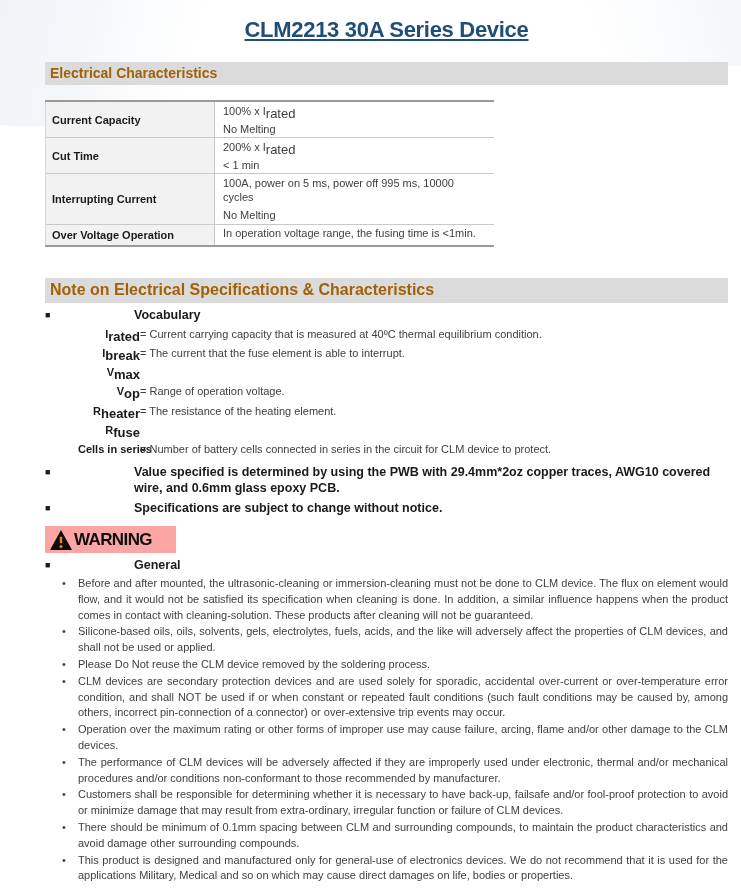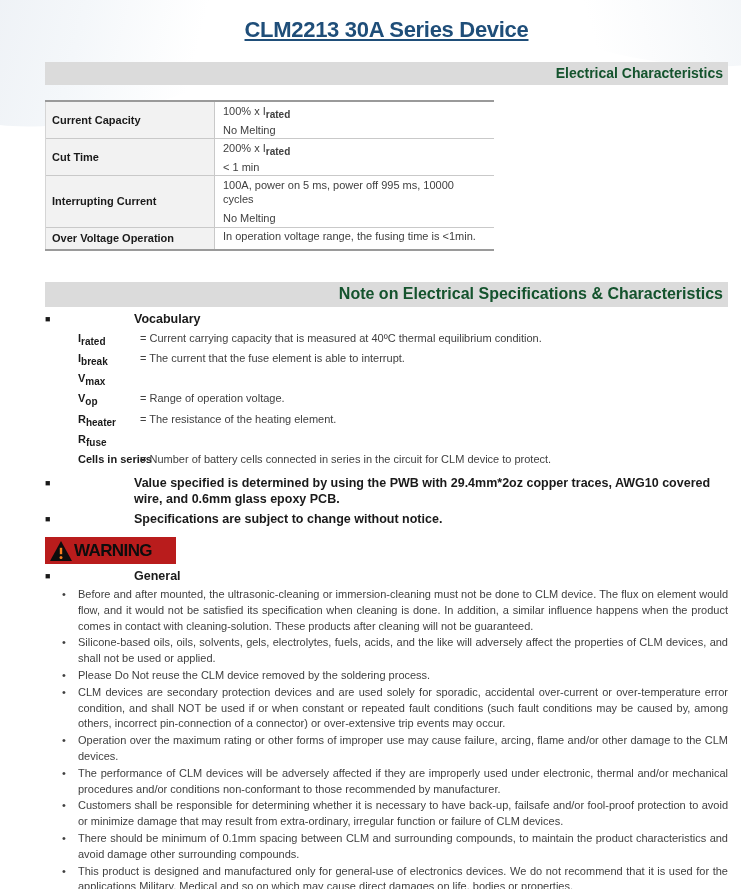--- a/index.html
+++ b/index.html
@@ -33,24 +33,23 @@
     text-align:center;
     font-size:22px;
     font-weight:bold;
     color:#1F4E79;
     text-decoration:underline;
     letter-spacing:-0.3px;
   }
 
   .section-bar{
     background:#DBDBDB;
-    color:#14532d;
+    color:#a16207;
     font-weight:bold;
     padding:3px 5px 4px 5px;
-    text-align:right;
   }
   .bar-electrical{margin-top:19px;font-size:14px;}
   .bar-note{margin-top:31px;font-size:16px;}
 
   
   table.spec{
     margin-top:15px;
     width:449px;
     border-collapse:collapse;
     font-size:11px;
@@ -66,40 +65,40 @@
     color:#1A1A1A;
     padding:3px 6px;
     border-right:1px solid #C9C9C9;
     border-left:1px solid #D5D5D5;
     vertical-align:middle;
     margin-top:40px;
   }
   td.val{padding:1px 8px;color:#404040;vertical-align:middle;}
   td.val .cline{line-height:14px;padding:0.5px 0;}
   td.val .cline:empty{display:none;}
-  sub{font-size:10px;font-weight:bold;}
+  sub{font-size:13px;}
 
   
   .sq-item{display:flex;margin:4px 0 2px 0;font-size:12.5px;font-weight:bold;color:#1A1A1A;line-height:16px;gap:36px;}
   .sq-item .sq{width:11px;flex-shrink:0;}
   .sq-item .sq::before{content:"■";font-size:9px;position:relative;top:-1px;}
   .sq-item .sq-gap{width:6px;flex-shrink:0;}
   .sq-item .sq-text{flex:1;}
 
   
   .vocab{margin:2px 0 4px 33px;font-size:11px;}
   .vocab-row{display:flex;line-height:16px;}
-  .vocab-term{width:62px;flex-shrink:0;font-weight:bold;color:#1A1A1A;white-space:nowrap;}
+  .vocab-term{width:62px;flex-shrink:0;font-weight:bold;color:#1A1A1A;white-space:nowrap;text-align:right;}
   .vocab-def{color:#404040;}
 
   
   .warn-badge{
     margin-top:9px;
     width:126px;height:27px;
-    background:#b91c1c;
+    background:#fca5a5;
     display:flex;align-items:center;
     padding-left:5px;
     box-sizing:content-box;
   }
   .warn-tri{display:block;margin-right:2px;}
   .warn-text{font-size:17px;font-weight:bold;color:#0D0D0D;letter-spacing:-0.6px;}
 
   
   .g-list{margin:1px 0 0 17px;}
   .g-item{display:flex;font-size:11px;line-height:15.8px;color:#3F3F3F;margin:1px 0;}

